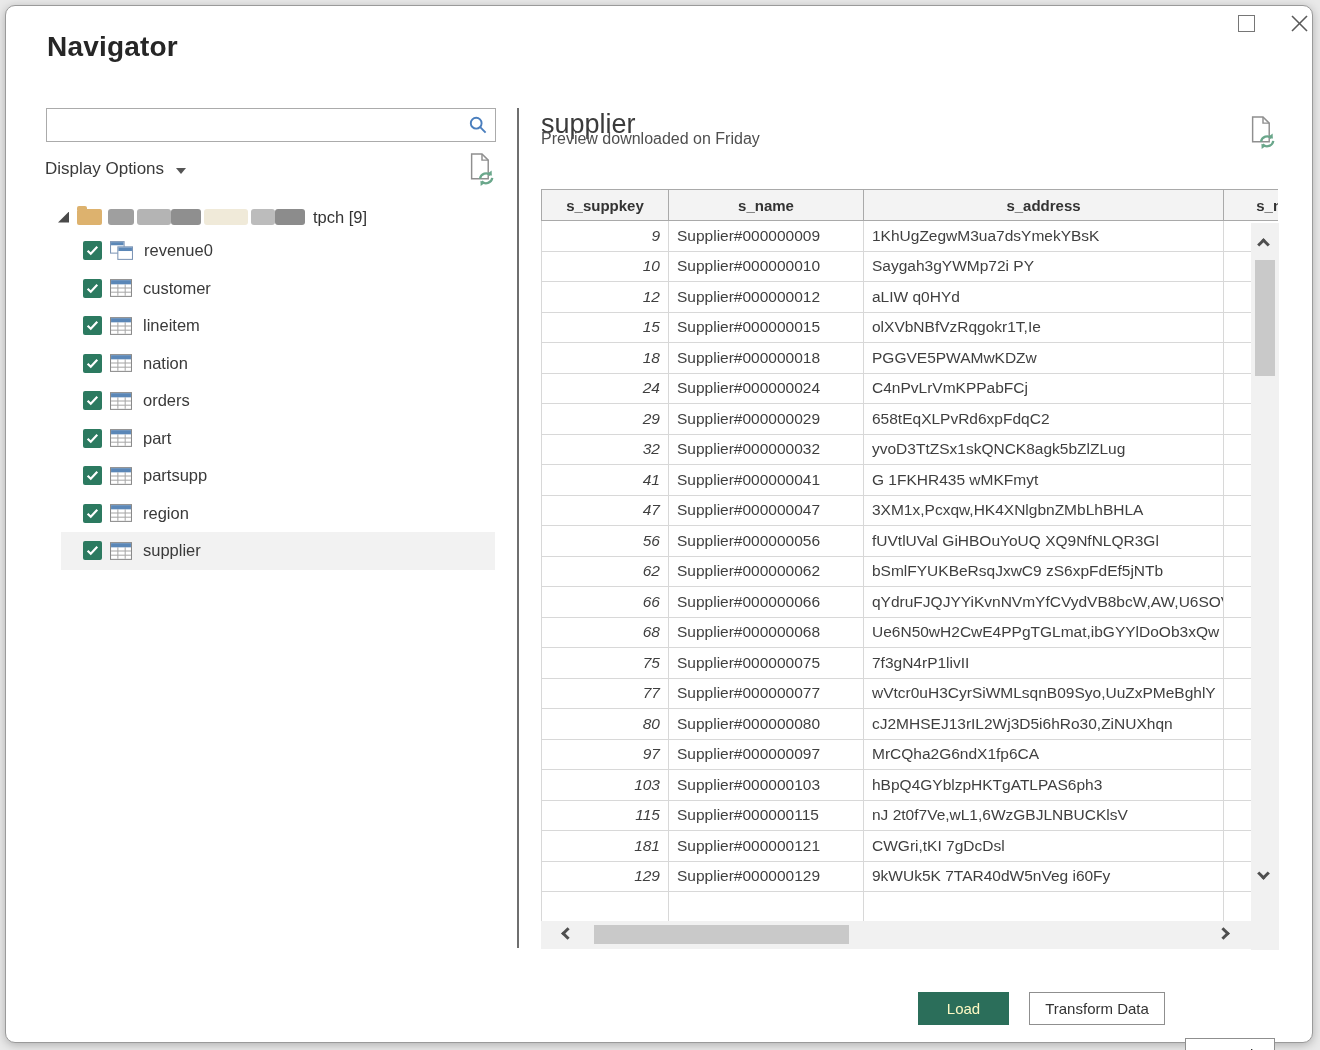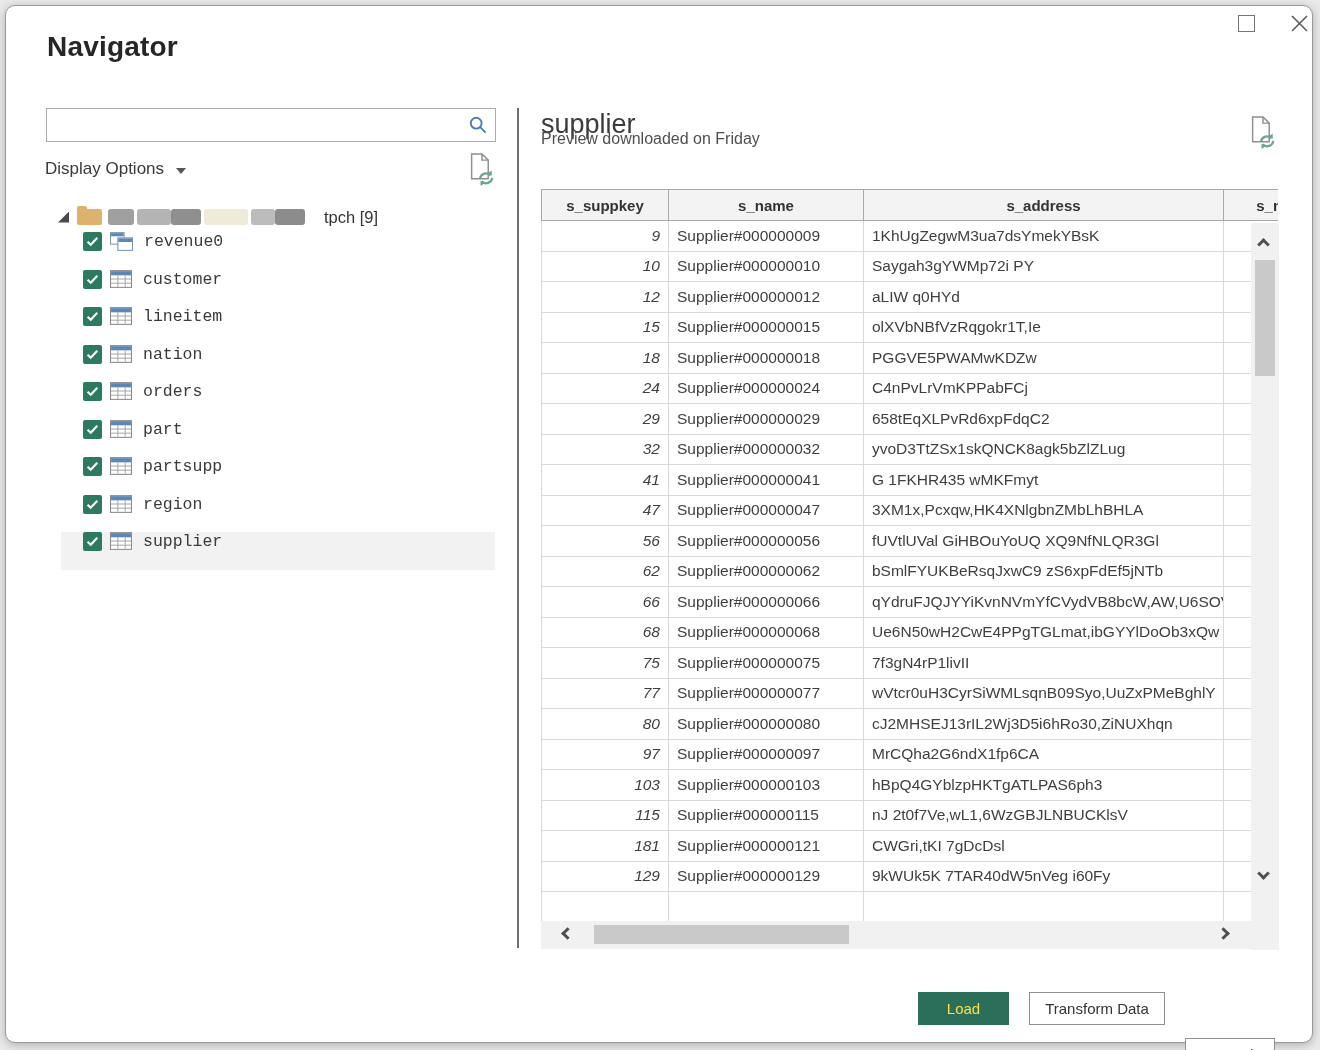--- a/index.html
+++ b/index.html
@@ -42,24 +42,24 @@
   .tri-expanded{width:11px;height:11px;background:#4a4a4a;clip-path:polygon(100% 0,100% 100%,0 100%);margin-right:8px;}
   .folder{width:25px;height:16px;background:#ddb26e;border-radius:2px;position:relative;margin-right:6px;}
   .folder::before{content:"";position:absolute;left:0;top:-3px;width:10px;height:4px;background:#ddb26e;border-radius:2px 2px 0 0;}
   .redacted{display:inline-block;height:16px;border-radius:3px;margin-right:3px;vertical-align:middle;}
   .r1{width:26px;background:#9f9f9f;}
   .r2{width:34px;background:#b4b4b4;margin-right:0;}
   .r3{width:30px;background:#8f8f8f;}
   .r4{width:44px;background:#f0ead9;}
   .r5{width:24px;background:#bcbcbc;margin-right:0;}
   .r6{width:30px;background:#8c8c8c;}
-  .root-label{font-size:16.5px;color:#333;margin-left:16px;}
+  .root-label{font-size:16.5px;color:#333;margin-left:5px;}
   
   .tree-list{position:absolute;left:55px;top:226px;width:434px;}
-  .tree-item{display:flex;align-items:flex-start;height:37.5px;padding-left:22px;cursor:pointer;font-family:Liberation Mono, monospace;}
+  .tree-item{display:flex;align-items:center;height:37.5px;padding-left:22px;cursor:pointer;}
   .tree-item.selected{background:#f2f2f2;}
   .cbx{width:19px;height:19px;background:var(--checkbox-green);border-radius:2px;display:inline-flex;align-items:center;justify-content:center;flex:0 0 auto;}
   .node-icon{margin-left:8px;display:inline-flex;flex:0 0 auto;}
   .node-label{margin-left:11px;font-size:16.5px;color:#3a3a3a;}
   
   .divider{position:absolute;left:511px;top:102px;width:2px;height:840px;background:#6f6f6f;}
   
   .pv-title{position:absolute;left:535px;top:103px;font-size:27px;font-weight:300;color:#3b3b3b;}
   .pv-sub{position:absolute;left:535px;top:124px;font-size:16px;color:#4f4f4f;}
   .pv-refresh{position:absolute;left:1243px;top:109px;cursor:pointer;}
@@ -75,21 +75,21 @@
   .vthumb{position:absolute;left:4px;top:37px;width:20px;height:116px;background:#c9c9c9;cursor:pointer;}
   .hscroll{position:absolute;left:535px;top:915px;width:737px;height:28px;background:#f1f1f1;}
   .hthumb{position:absolute;left:53px;top:4px;width:255px;height:19px;background:#c9c9c9;cursor:pointer;}
   .chev{display:inline-block;width:9px;height:9px;border-right:3px solid #4f4f4f;border-bottom:3px solid #4f4f4f;}
   .chev-up{position:absolute;left:8px;top:17px;transform:rotate(-135deg);cursor:pointer;}
   .chev-dn{position:absolute;left:8px;top:646px;transform:rotate(45deg);cursor:pointer;}
   .chev-lf{position:absolute;left:22px;top:8px;transform:rotate(135deg);cursor:pointer;}
   .chev-rt{position:absolute;left:678px;top:8px;transform:rotate(-45deg);cursor:pointer;}
   
   .btn{position:absolute;top:986px;height:33px;font-size:15px;font-family:inherit;display:flex;align-items:center;justify-content:center;cursor:pointer;}
-  .btn-load{left:912px;width:91px;background:var(--accent-green);color:#fde047;border:1px solid var(--accent-green);}
+  .btn-load{left:912px;width:91px;background:var(--accent-green);color:#fef9c3;border:1px solid var(--accent-green);}
   .btn-transform{left:1023px;width:136px;background:#fff;color:#333;border:1px solid #8f8f8f;}
   .btn-cancel{left:1179px;width:90px;background:#fff;color:#333;border:1px solid #8f8f8f;margin-top:46px;}
 </style>
 </head>
 <body>
 
 <div class="dialog">
 
   <div class="win-max"></div>
   <div class="win-close">

